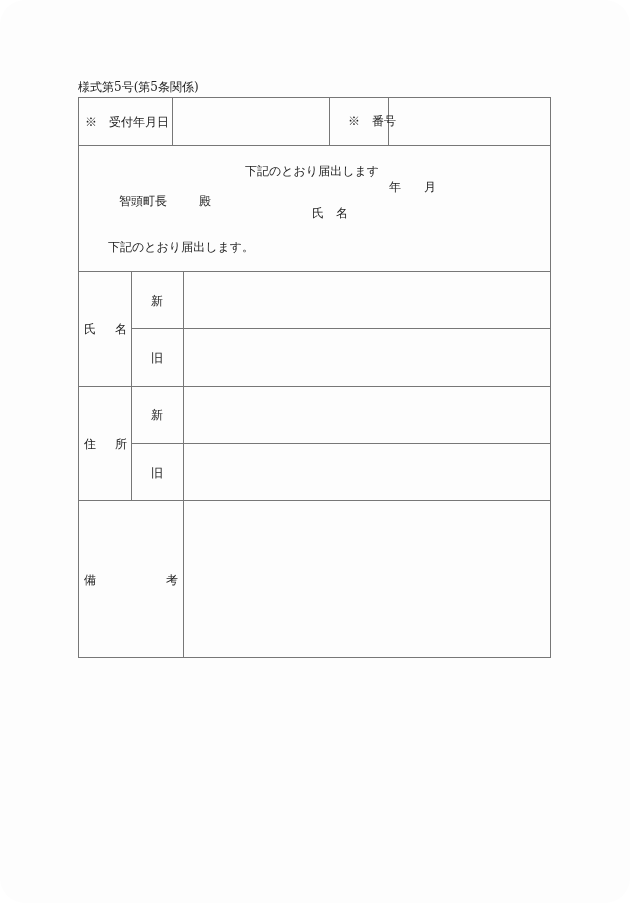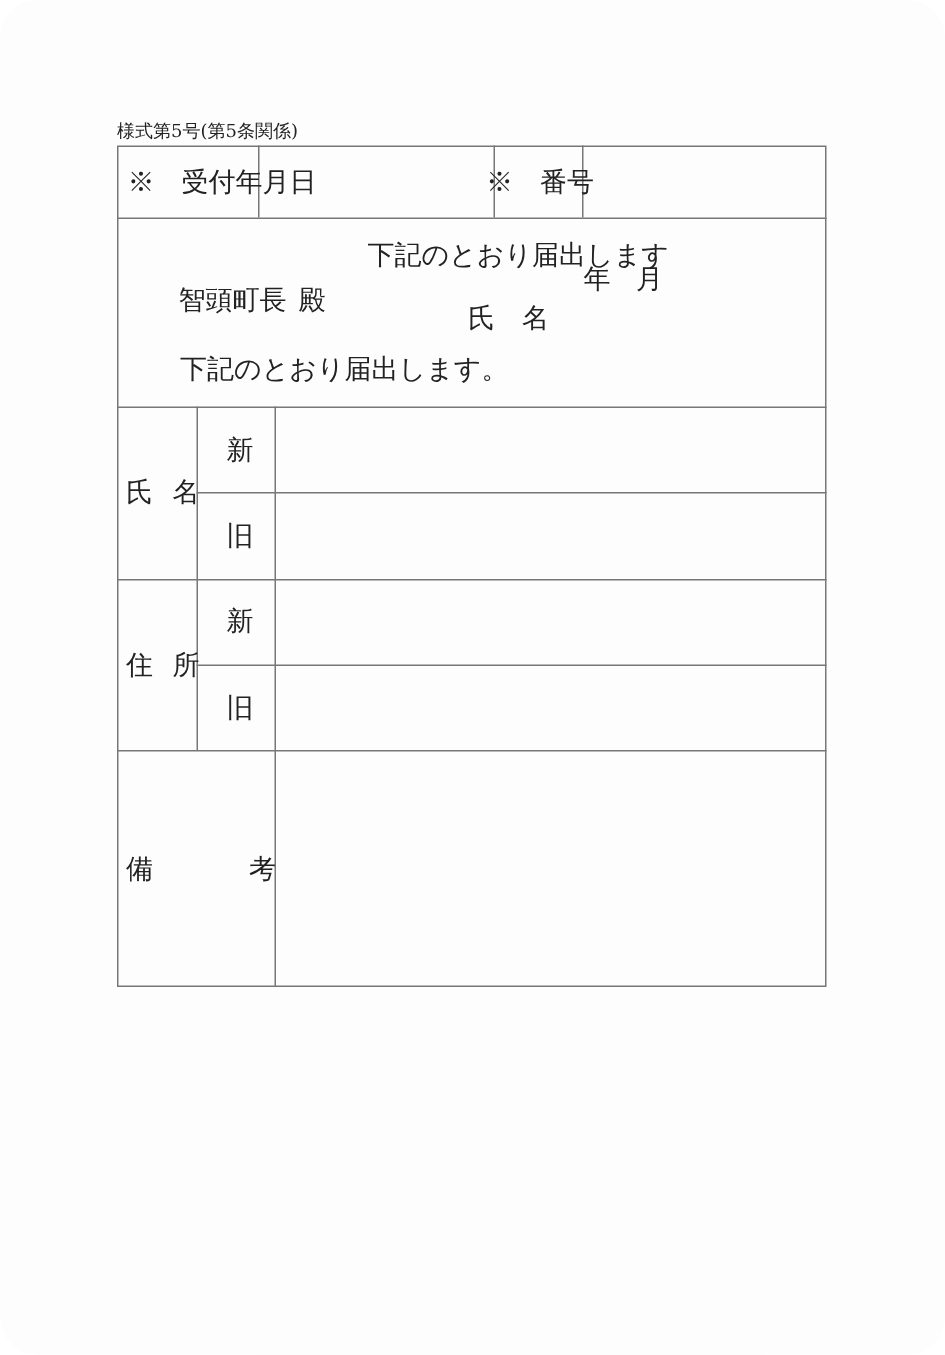--- a/index.html
+++ b/index.html
@@ -4,21 +4,21 @@
 <style>
   html, body { margin: 0; padding: 0; background: #ffffff; }
   body { width: 630px; height: 903px; position: relative; overflow: hidden;
          font-family: "DejaVu Serif", "Liberation Serif", serif; color: #222; }
   .page { position: absolute; left: 0; top: 0; width: 630px; height: 903px; background: #fdfdfd; border-radius: 25px; }
   .form-label { position: absolute; left: 78px; top: 79px; font-size: 12px; letter-spacing: 0px; }
   .tbl { position: absolute; left: 78px; top: 97px; width: 473px; height: 561px;
          border: 1px solid #777; box-sizing: border-box; }
   .hl { position: absolute; height: 1px; background: #777; }
   .vl { position: absolute; width: 1px; background: #777; }
-  .txt { position: absolute; font-size: 18px; white-space: nowrap; line-height: 14px; }
+  .txt { position: absolute; font-size: 12px; white-space: nowrap; line-height: 14px; }
 </style>
 </head>
 <body>
 
 <div class="page">
 
   <div class="form-label">様式第5号(第5条関係)</div>
 
   <div class="tbl"></div>
 
@@ -30,30 +30,30 @@
   <div class="hl" style="left:78px; top:500px; width:473px;"></div>
 
   <div class="vl" style="left:172px; top:97px; height:48px;"></div>
   <div class="vl" style="left:329px; top:97px; height:48px;"></div>
   <div class="vl" style="left:388px; top:97px; height:48px;"></div>
   <div class="vl" style="left:131px; top:271px; height:229px;"></div>
   <div class="vl" style="left:183px; top:271px; height:387px;"></div>
 
   <div class="txt" style="left:85px; top:115px;">※　受付年月日</div>
   <div class="txt" style="left:173px; top:98px; width:155px; height:46px;"></div>
-  <div class="txt" style="left:324px; top:115px;">※　番号</div>
+  <div class="txt" style="left:348px; top:115px;font-family:Liberation Mono, monospace;">※　番号</div>
   <div class="txt" style="left:389px; top:98px; width:161px; height:46px;"></div>
 
   <div class="txt" style="left:245px; top:164px;">下記のとおり届出します</div>
   <div class="txt" style="left:389px; top:180px;">年</div>
   <div class="txt" style="left:424px; top:180px;">月</div>
   <div class="txt" style="left:119px; top:194px;text-align:center;">智頭町長</div>
   <div class="txt" style="left:199px; top:194px;">殿</div>
   <div class="txt" style="left:312px; top:206px;">氏　名</div>
-  <div class="txt" style="left:120px; top:240px;">下記のとおり届出します。</div>
+  <div class="txt" style="left:108px; top:240px;">下記のとおり届出します。</div>
 
   <div class="txt" style="left:84px; top:322px;">氏</div>
   <div class="txt" style="left:115px; top:322px;">名</div>
   <div class="txt" style="left:151px; top:294px;">新</div>
   <div class="txt" style="left:184px; top:272px; width:366px; height:55px;"></div>
   <div class="txt" style="left:151px; top:351px;">旧</div>
   <div class="txt" style="left:184px; top:329px; width:366px; height:56px;"></div>
 
   <div class="txt" style="left:84px; top:437px;">住</div>
   <div class="txt" style="left:115px; top:437px;">所</div>

